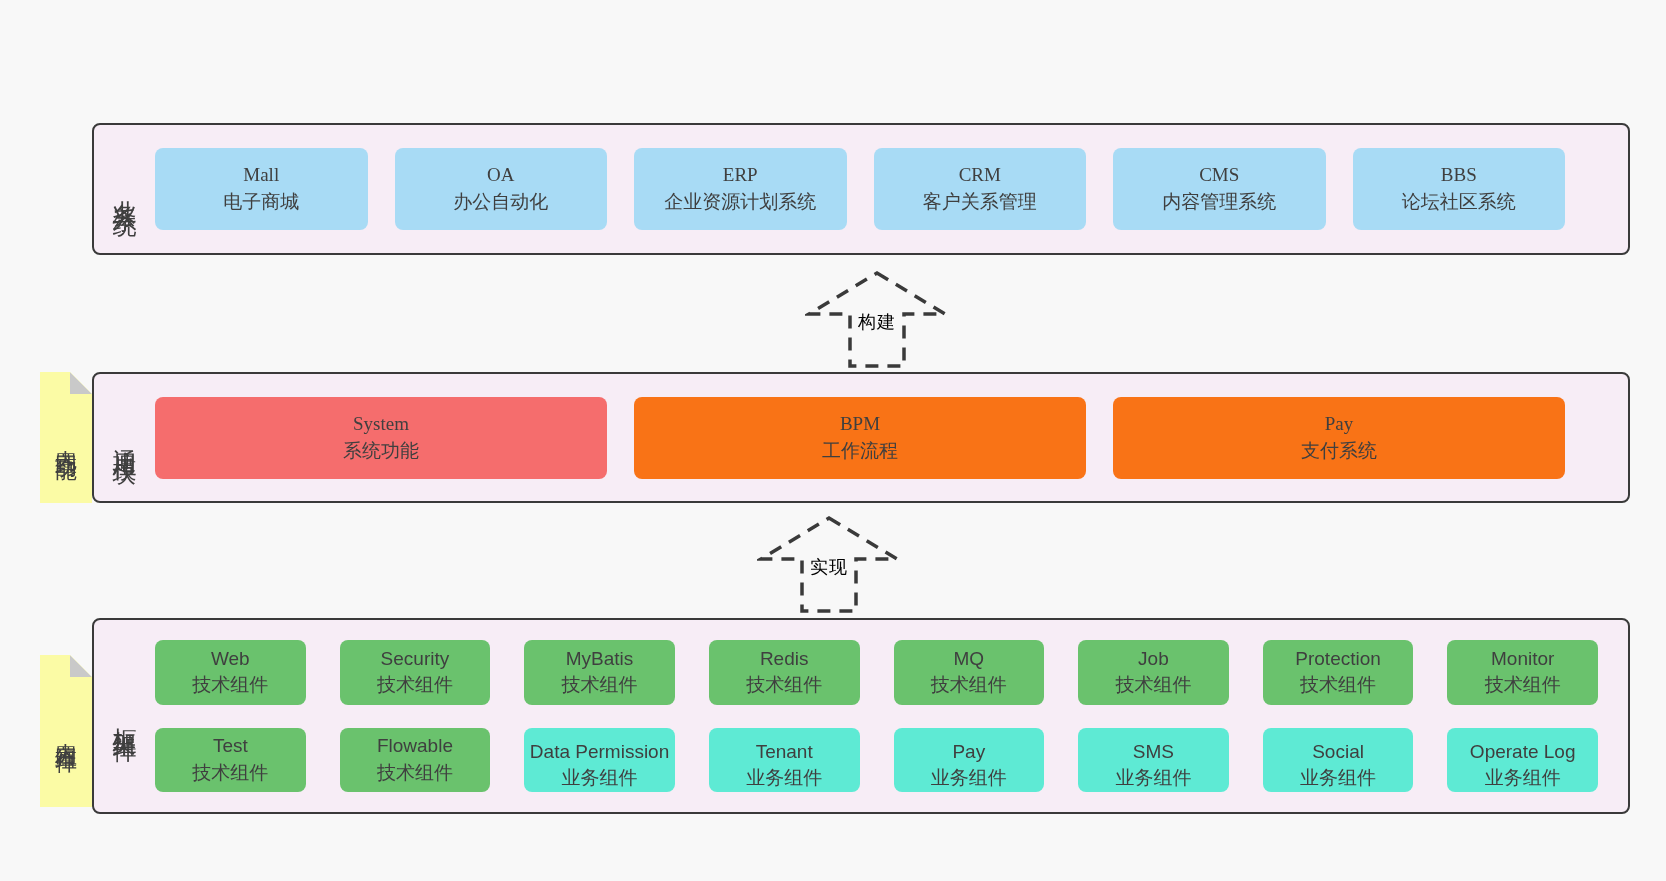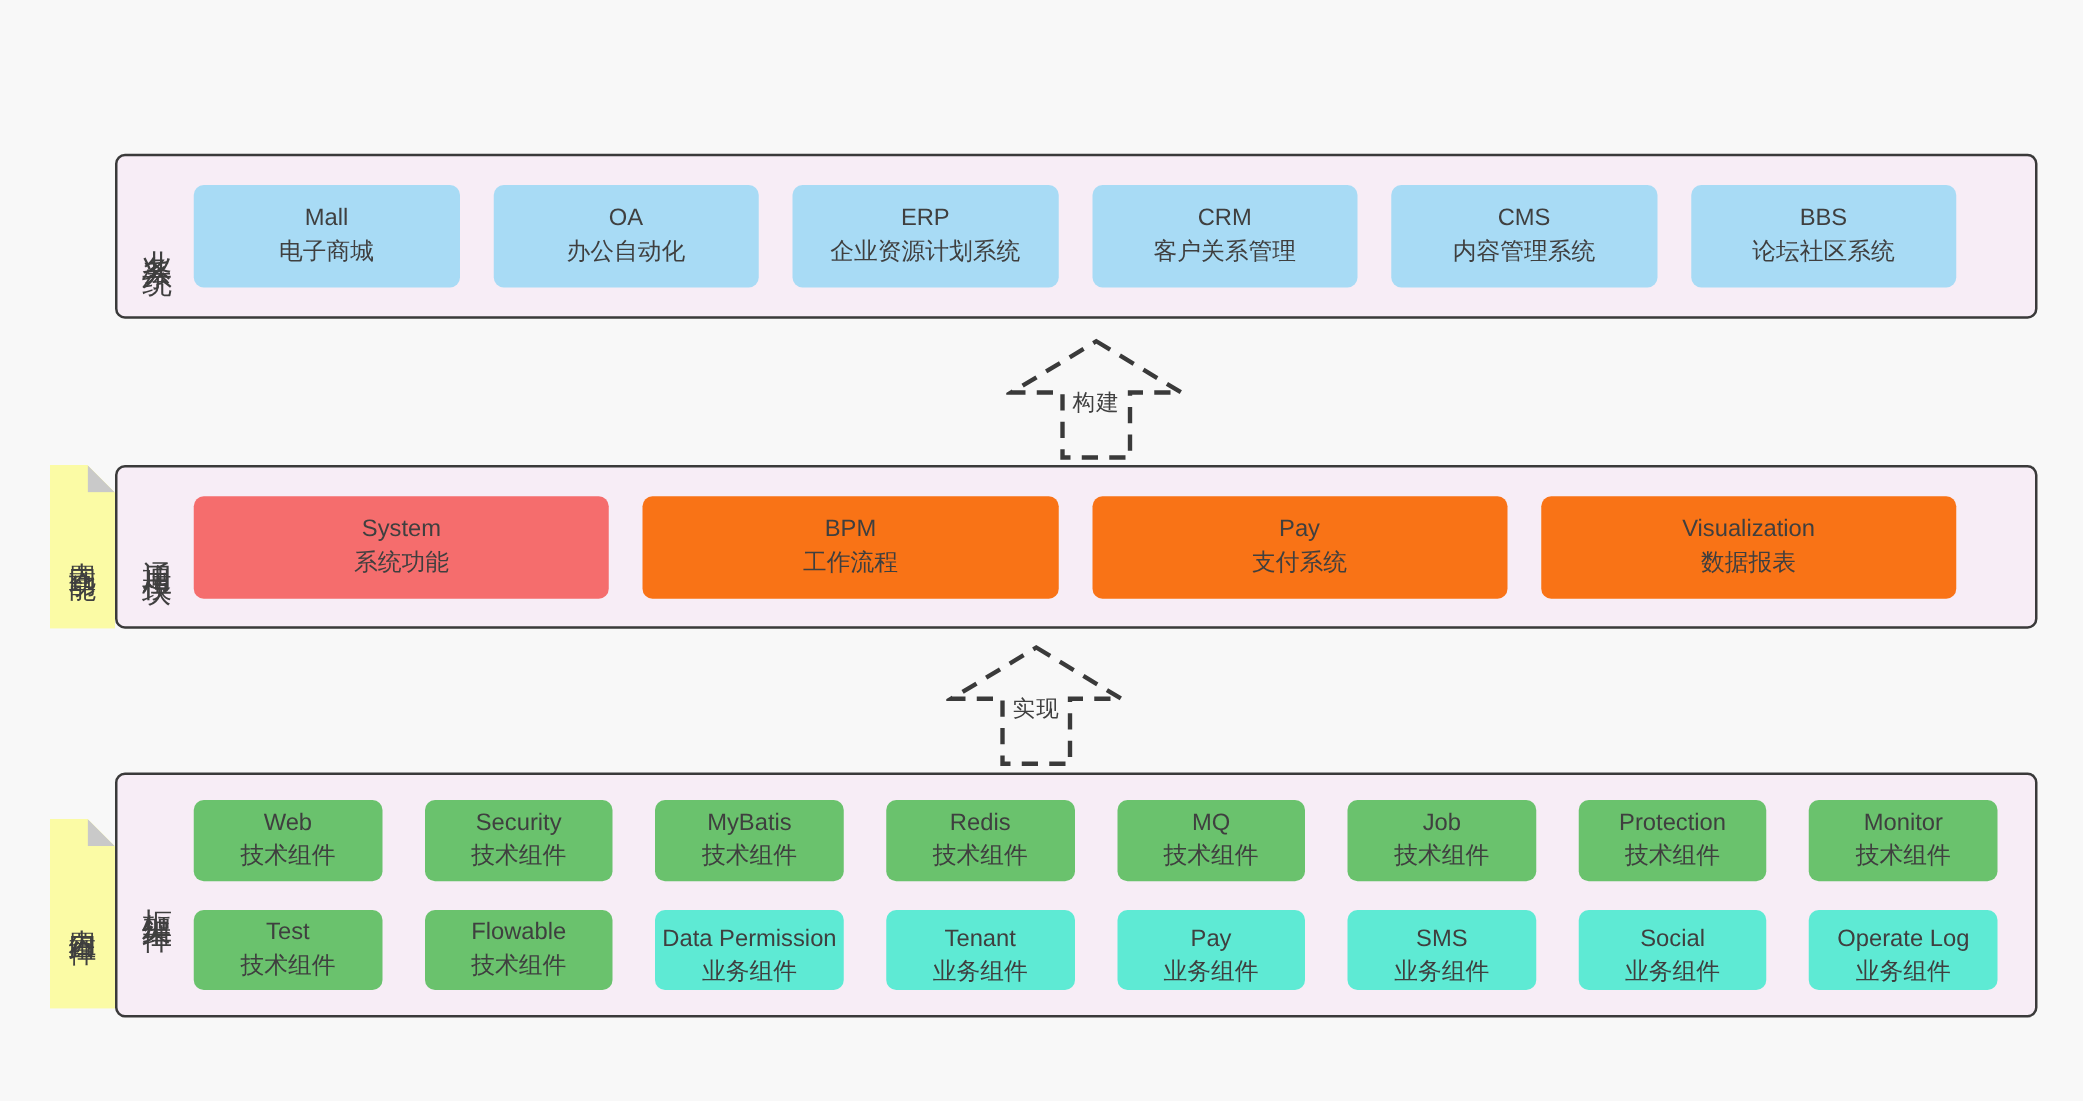--- a/index.html
+++ b/index.html
@@ -23,21 +23,21 @@
   .layer-modules    { top:372px; height:131px;align-items:center; }
   .layer-components { top:618px; height:196px; }
 
   .vlabel { flex:0 0 61px; display:flex; align-items:center; justify-content:center; }
   .vlabel span {
     writing-mode:vertical-lr; text-orientation:upright;
     font-size:24px; letter-spacing:4px; color:#3f3f3f; white-space:nowrap;
   }
 
   
-  .row { flex:1; display:flex; align-items:center; gap:27px; padding-right:63px; }
+  .row { flex:1; display:flex; align-items:center; gap:27px; padding-right:63px;font-family:Liberation Serif, serif; }
   .box {
     flex:1; height:82px; border-radius:8px;
     display:flex; flex-direction:column; align-items:center; justify-content:center;
     text-align:center; font-size:19px; line-height:1.4; color:#3f3f3f;
   }
   .grid {
     flex:1; display:grid; grid-template-columns:repeat(8,1fr);
     column-gap:34px; row-gap:23px; padding:20px 30px 20px 0;
   }
   .grid .box { height:auto; flex:none; }
@@ -66,21 +66,21 @@
     writing-mode:vertical-lr; text-orientation:upright;
     font-size:22px; letter-spacing:3px; color:#3f3f3f; white-space:nowrap;
   }
 
   
   .arrow { position:absolute; width:144px; height:99px; }
   .arrow svg { display:block; }
   .arrow .arrow-label {
     position:absolute; left:50%; top:40px; transform:translateX(-50%);
     background:#f8f8f8; padding:0 4px;
-    font-size:18px; color:#404040; letter-spacing:1px; white-space:nowrap;
+    font-size:18px; color:#000000; letter-spacing:1px; white-space:nowrap;
   }
   #arrow-build     { left:805px; top:270px; }
   #arrow-implement { left:757px; top:515px; }
 </style>
 </head>
 <body>
 
 <section class="layer layer-business">
   <div class="vlabel">
     <span>业务系统</span>
@@ -134,24 +134,20 @@
       <span>系统功能</span>
     </div>
     <div class="box pink">
       <span>BPM</span>
       <span>工作流程</span>
     </div>
     <div class="box pink">
       <span>Pay</span>
       <span>支付系统</span>
     </div>
-    <div class="box pink">
-      <span>Visualization</span>
-      <span>数据报表</span>
-    </div>
   </div>
 </section>
 
 <div class="arrow" id="arrow-implement">
   <svg width="144" height="99" viewBox="0 0 144 99">
     <polygon points="72,3 140,44 99,44 99,96 45,96 45,44 4,44" fill="none" stroke="#3a3a3a" stroke-width="3.5" stroke-dasharray="13 9"></polygon>
   </svg>
   <span class="arrow-label">实现</span>
 </div>
 

